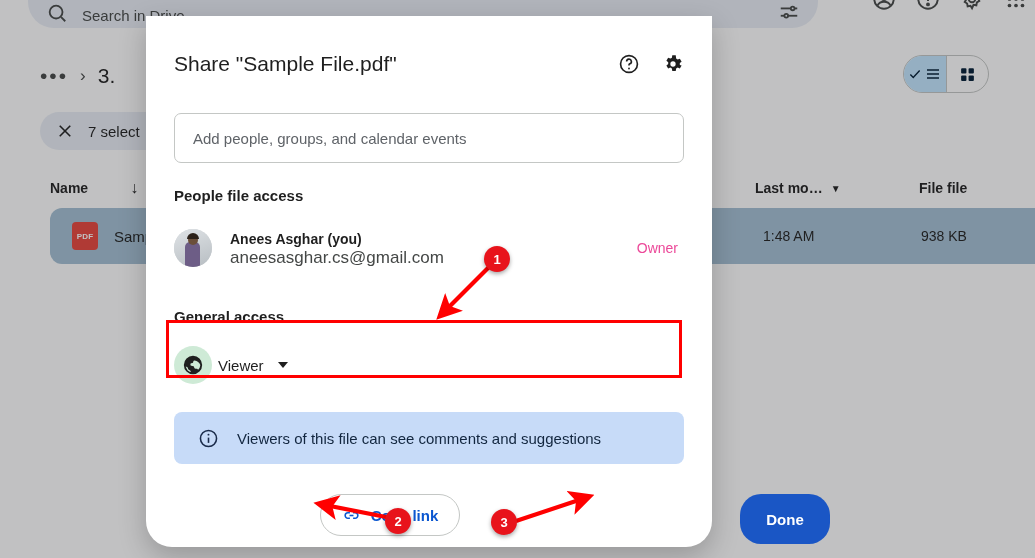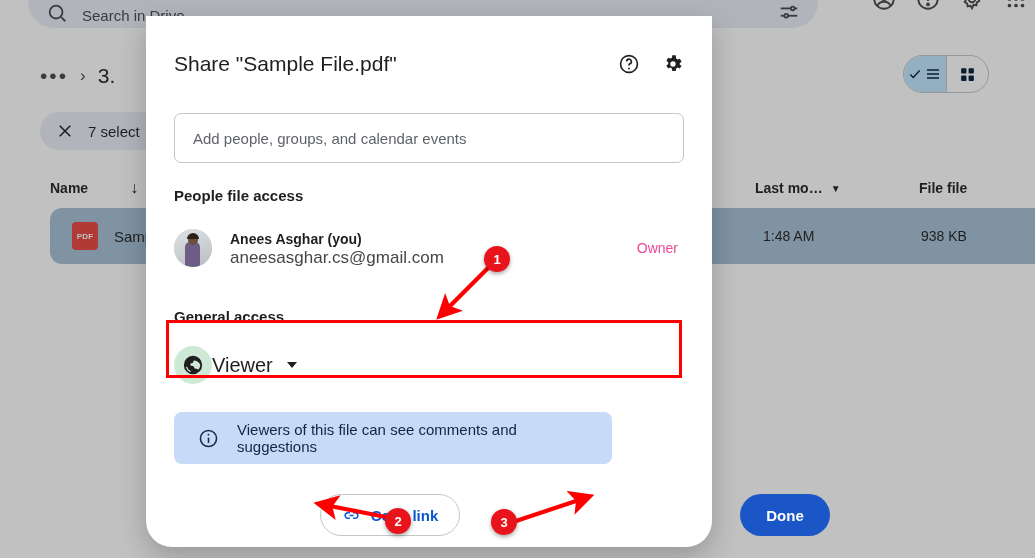--- a/index.html
+++ b/index.html
@@ -131,40 +131,40 @@
   .globe-circle {
     width: 38px; height: 38px; border-radius: 50%; background: #ceead6;
     display: flex; align-items: center; justify-content: center; flex: 0 0 auto;
   }
   .globe-circle svg { width: 22px; height: 22px; color: #1f1f1f; }
   .gen-text { margin-left: 18px; flex: 1; }
   .gen-line1 { display: flex; align-items: center; gap: 12px; }
   .gen-title { font-size: 14px; font-weight: bold; color: #1f1f1f; }
   .caret-dn { width: 0; height: 0; border-left: 5px solid transparent; border-right: 5px solid transparent; border-top: 6px solid #1f1f1f; }
   .gen-sub { font-size: 13px; color: #444746; margin-top: 3px; }
-  .gen-role { display: flex; align-items: center; gap: 14px; font-size: 20px; color: #1f1f1f; padding-right: 32px; }
+  .gen-role { display: flex; align-items: center; gap: 14px; font-size: 15px; color: #1f1f1f; padding-right: 32px; margin-left: 6px; }
 
   .infobar {
-    position: absolute; left: 28px; top: 396px; width: 438px; height: 52px;
+    position: absolute; left: 28px; top: 396px; width: 510px; height: 52px;
     background: #c7dbf8; border-radius: 8px;
     display: flex; align-items: center; padding: 0 24px; gap: 18px;
   }
   .infobar svg { width: 21px; height: 21px; color: #1a2b4a; flex: 0 0 auto; }
   .infobar .txt { font-size: 15px; color: #12263f; }
 
   .copylink {
     position: absolute; left: 174px; top: 478px; width: 140px; height: 42px;
     border: 1px solid #c4c7c5; border-radius: 21px;
     display: flex; align-items: center; justify-content: center; gap: 10px;
     color: #0b57d0; font-size: 15px; font-weight: bold; cursor: pointer;
   }
   .copylink svg { width: 19px; height: 19px; }
 
   .donebtn {
-    position: absolute; left: 594px; top: 478px; width: 90px; height: 42px;
+    position: absolute; left: 594px; top: 478px; width: 90px; height: 50px;
     background: #1a56c5; border-radius: 21px;
     display: flex; align-items: center; justify-content: center;
     color: #ffffff; font-size: 15px; font-weight: bold; cursor: pointer;
   }
 
   
   .anno { position: absolute; inset: 0; pointer-events: none; }
   .marker {
     position: absolute; width: 26px; height: 26px; border-radius: 50%;
     background: #e8131b; color: #ffffff; font-size: 13px; font-weight: bold;

